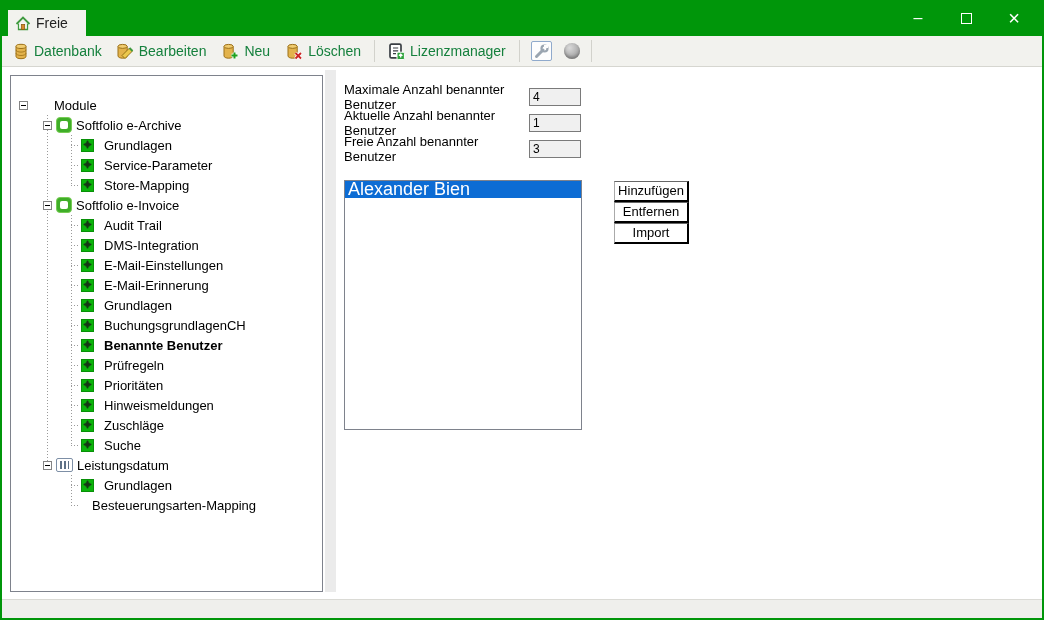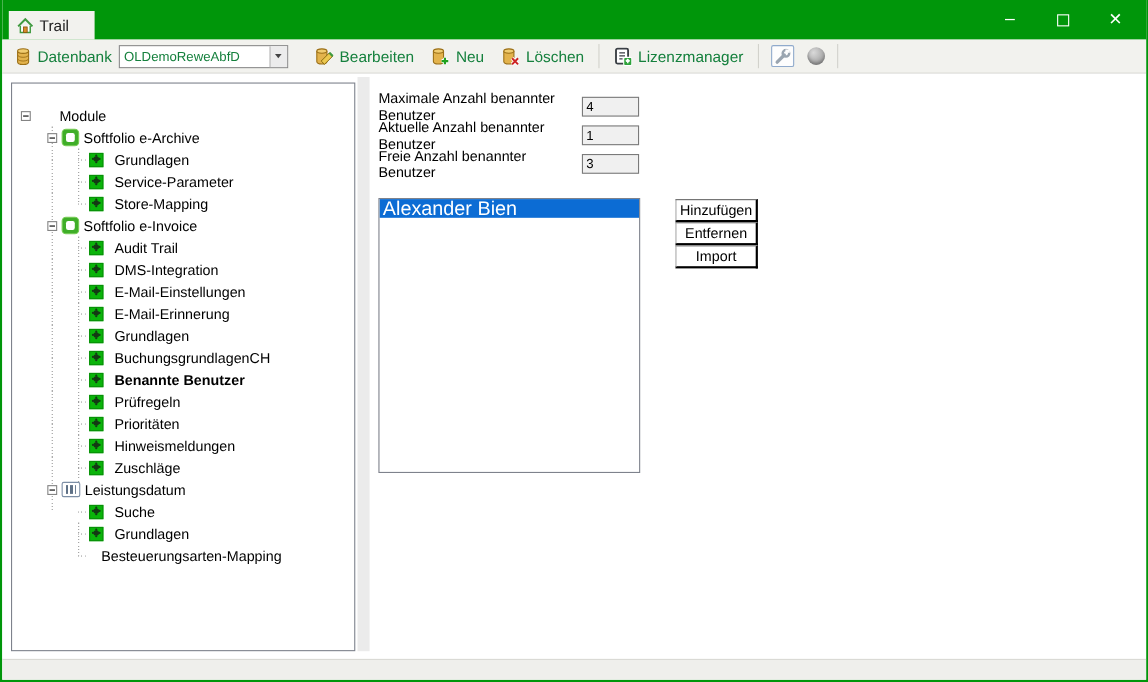--- a/index.html
+++ b/index.html
@@ -118,46 +118,40 @@
 
   <div class="titlebar">
     <div class="home-tab">
       <span>
         <svg width="16" height="15" viewBox="0 0 16 15">
           <path d="M1.5 8 L8 1.5 L14.5 8" fill="none" stroke="#3f9a3f" stroke-width="1.8"></path>
           <path d="M3.5 7.5 V13.5 H12.5 V7.5" fill="#fff" stroke="#3f9a3f" stroke-width="1.3"></path>
           <rect x="6.3" y="8.5" width="3.4" height="5" fill="#d98a2b" stroke="#8a5a10" stroke-width="0.8"></rect>
         </svg>
       </span>
-      <span>Trail</span>
+      <span>Freie</span>
     </div>
     <div class="win-controls">
       <div class="wc wc-min">–</div>
       <div class="wc wc-max">
           <span class="maxbox"></span>
         </div>
       <div class="wc wc-close">×</div>
     </div>
   </div>
 
   <div class="toolbar">
     <span>
       <svg width="14" height="17" viewBox="0 0 14 17">
         <path d="M2 3.4 v10 c0 1.3 2.2 2.3 5 2.3 s5-1 5-2.3 v-10" fill="#e3b34c" stroke="#9c7017"></path>
         <ellipse cx="7" cy="3.4" rx="5" ry="2.1" fill="#f0cc70" stroke="#9c7017"></ellipse>
         <path d="M2 6.8 c0 1.3 2.2 2.3 5 2.3 s5-1 5-2.3 M2 10.2 c0 1.3 2.2 2.3 5 2.3 s5-1 5-2.3" fill="none" stroke="#9c7017" stroke-width="0.8"></path>
       </svg>
     </span>
     <span class="tb-label">Datenbank</span>
-    <div class="combobox">
-      <span class="cb-text">OLDemoReweAbfD</span>
-      <span class="cb-arrow">
-          <span class="tri"></span>
-        </span>
-    </div>
 
     <div class="tb-btn">
       <span>
         <svg width="18" height="17" viewBox="0 0 18 17">
           <path d="M2 3.4 v9.5 c0 1.3 2 2.3 4.6 2.3 s4.6-1 4.6-2.3 v-9.5" fill="#e3b34c" stroke="#9c7017"></path>
           <ellipse cx="6.6" cy="3.4" rx="4.6" ry="2" fill="#f0cc70" stroke="#9c7017"></ellipse>
           <path d="M6 15.5 L13.5 8 l3 3 L9 18.5 Z" fill="#ecc84e" stroke="#8a6a10" stroke-width="0.9" transform="translate(0,-3)"></path>
           <path d="M13.5 5 l3 3" stroke="#3f9a3f" stroke-width="2"></path>
         </svg>
       </span>
@@ -349,36 +343,36 @@
             </span>
           <span class="tlabel">Hinweismeldungen</span>
         </div>
         <div class="trow lvl2">
           <span class="hstub"></span>
           <span class="gear-icon">
               <span class="gear"></span>
             </span>
           <span class="tlabel">Zuschläge</span>
         </div>
+        <div class="trow lvl2">
+          <span class="hstub"></span>
+          <span class="gear-icon">
+              <span class="gear"></span>
+            </span>
+          <span class="tlabel">Suche</span>
+        </div>
+
         <div class="trow lvl1">
           <span class="expander">
               <span class="minus"></span>
             </span>
           <span class="barcode-icon">
               <span class="bars"></span>
             </span>
           <span class="tlabel">Leistungsdatum</span>
-        </div>
-
-        <div class="trow lvl2">
-          <span class="hstub"></span>
-          <span class="gear-icon">
-              <span class="gear"></span>
-            </span>
-          <span class="tlabel">Suche</span>
         </div>
         <div class="trow lvl2">
           <span class="hstub"></span>
           <span class="gear-icon">
               <span class="gear"></span>
             </span>
           <span class="tlabel">Grundlagen</span>
         </div>
         <div class="trow lvl2 noicon">
           <span class="hstub"></span>

